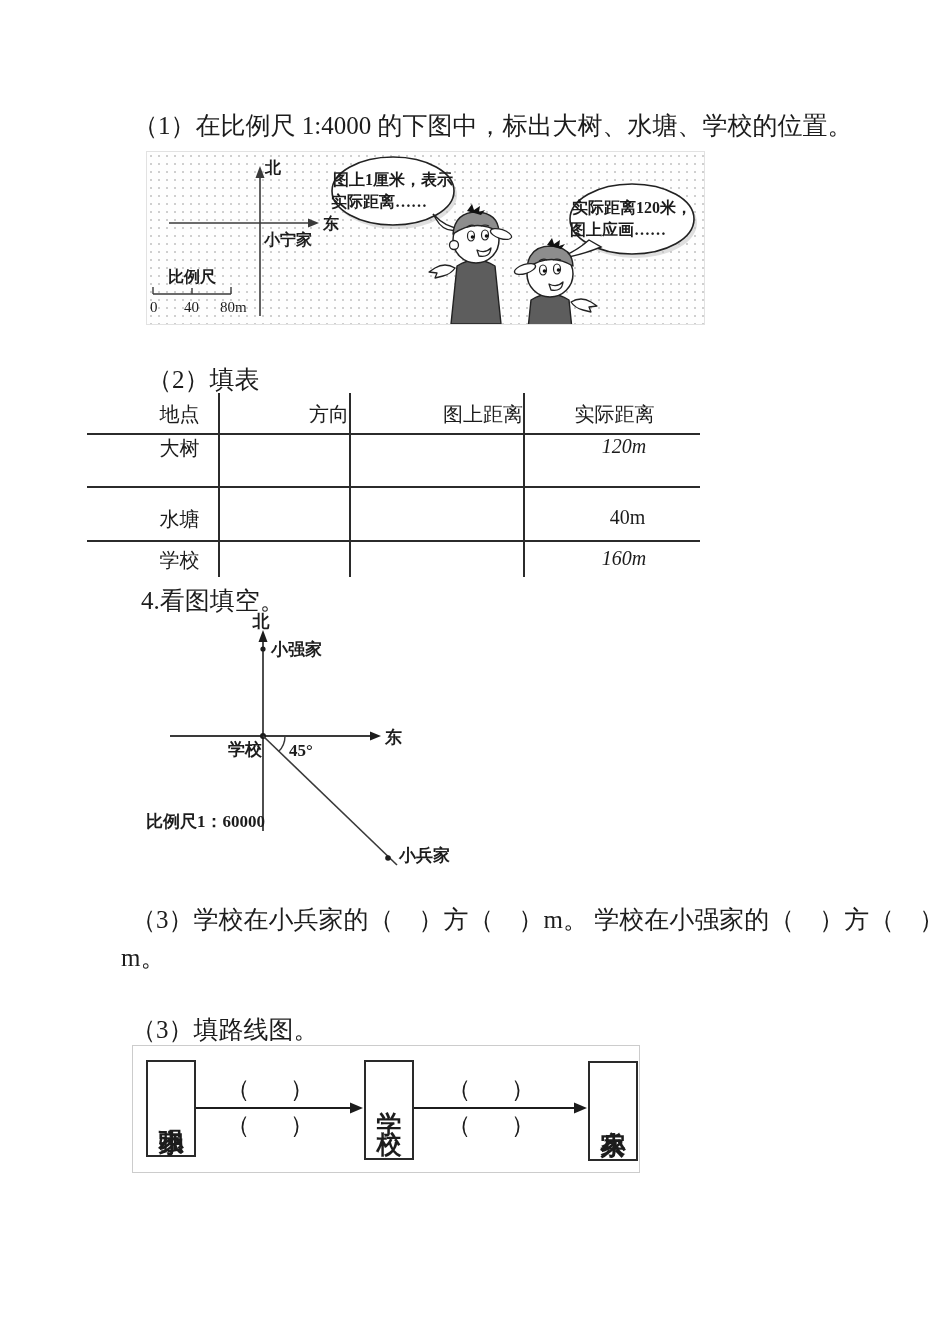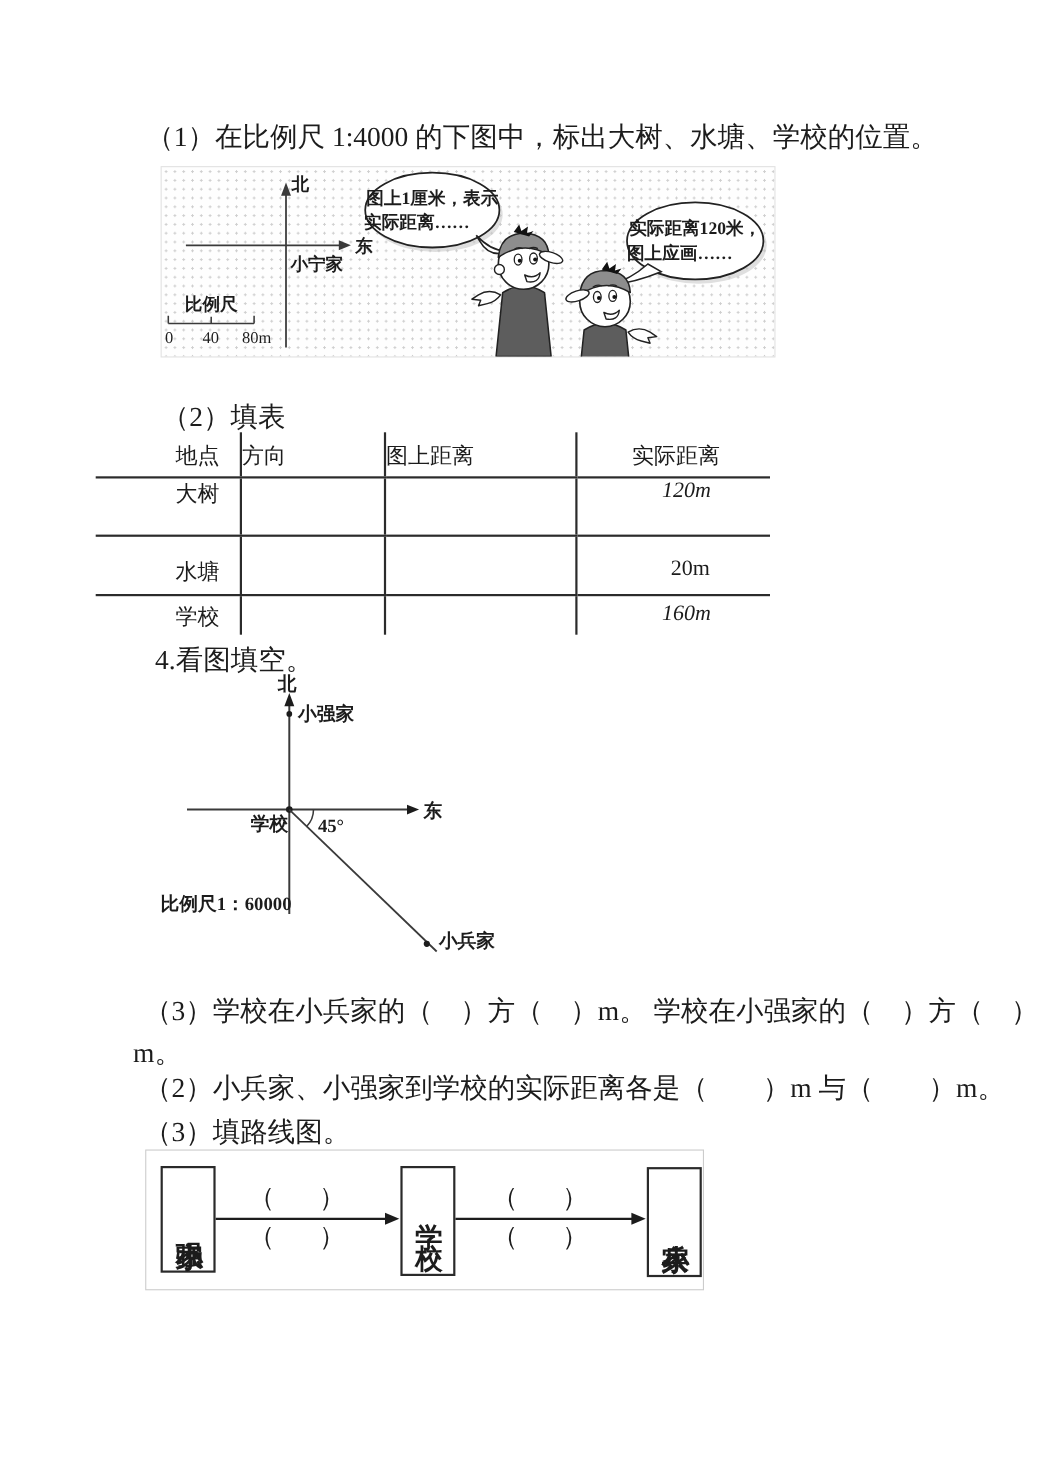--- a/index.html
+++ b/index.html
@@ -28,21 +28,21 @@
     font-size:20px; font-weight:normal; text-align:center; vertical-align:top;
     padding:0; overflow:hidden; white-space:nowrap;
   }
   #fill-table .bL{border-left:2px solid #2b2b2b;}
   #fill-table .bB{border-bottom:2px solid #2b2b2b;}
   #fill-table tr.hdr{height:41px;} #fill-table tr.r0{height:53px;}
   #fill-table tr.r1{height:54px;}  #fill-table tr.r2{height:36px;}
   #fill-table .pt8{padding-top:8px;} #fill-table .pt4{padding-top:0;}
   #fill-table .pt18{padding-top:18px;} #fill-table .pt5{padding-top:5px;}
   #fill-table .ind-place{padding-left:54px;}
-  #fill-table .ctr{text-align:left;}
+  #fill-table .ctr{text-align:right;}
   #fill-table .ind-hdr4{padding-left:4px;}
   #fill-table .ind-val{padding-left:23px;font-style:italic;}
   #fill-table .ind-val2{padding-left:30px;}
 
   
   #fig2{position:absolute; left:140px; top:608px; width:320px; height:270px;}
   .dia2-label{font-family:"Liberation Serif","DejaVu Serif",serif; font-weight:bold; font-size:17px; fill:#1c1c1c;}
 
   
   #fig3{position:absolute; left:132px; top:1045px; width:506px; height:126px;
@@ -164,21 +164,21 @@
     <tr class="r0">
       <td class="bB pt4 ind-place">大树</td>
       <td class="bB bL"></td>
       <td class="bB bL"></td>
       <td class="bB bL pt4 ind-val">120m</td>
     </tr>
     <tr class="r1">
       <td class="bB pt18 ind-place">水塘</td>
       <td class="bB bL"></td>
       <td class="bB bL"></td>
-      <td class="bB bL pt18 ind-val2">20m</td>
+      <td class="bB bL pt18 ind-val2">40m</td>
     </tr>
     <tr class="r2">
       <td class="pt5 ind-place">学校</td>
       <td class="bL"></td>
       <td class="bL"></td>
       <td class="bL pt5 ind-val">160m</td>
     </tr>
   </tbody>
     </table>
 
@@ -205,21 +205,20 @@
       <text class="dia2-label" x="149" y="148">45°</text>
       <circle cx="248" cy="250" r="2.8" fill="#1c1c1c"></circle>
       <text class="dia2-label" x="259" y="253">小兵家</text>
 
       <text class="dia2-label" x="6" y="219">比例尺1：60000</text>
     </svg>
   </div>
 
   <div class="q-line" style="left:131px; top:903px;">（3）学校在小兵家的（　）方（　）m。 学校在小强家的（　）方（　）</div>
   <div class="q-line" style="left:121px; top:941px;">m。</div>
-  <div class="q-line" style="left:131px; top:973px;">（2）小兵家、小强家到学校的实际距离各是（　　）m 与（　　）m。</div>
   <div class="q-line" style="left:131px; top:1013px;">（3）填路线图。</div>
 
   <div id="fig3">
     <svg width="506" height="126" viewBox="0 0 506 126">
       <line x1="60" y1="62" x2="221" y2="62" stroke="#1c1c1c" stroke-width="2"></line>
       <polygon points="230,62 217,56.5 217,67.5" fill="#1c1c1c"></polygon>
       <line x1="278" y1="62" x2="445" y2="62" stroke="#1c1c1c" stroke-width="2"></line>
       <polygon points="454,62 441,56.5 441,67.5" fill="#1c1c1c"></polygon>
     </svg>
     <div id="rbox1" class="route-box" style="writing-mode:vertical-lr; text-orientation:upright;">小强家</div>

